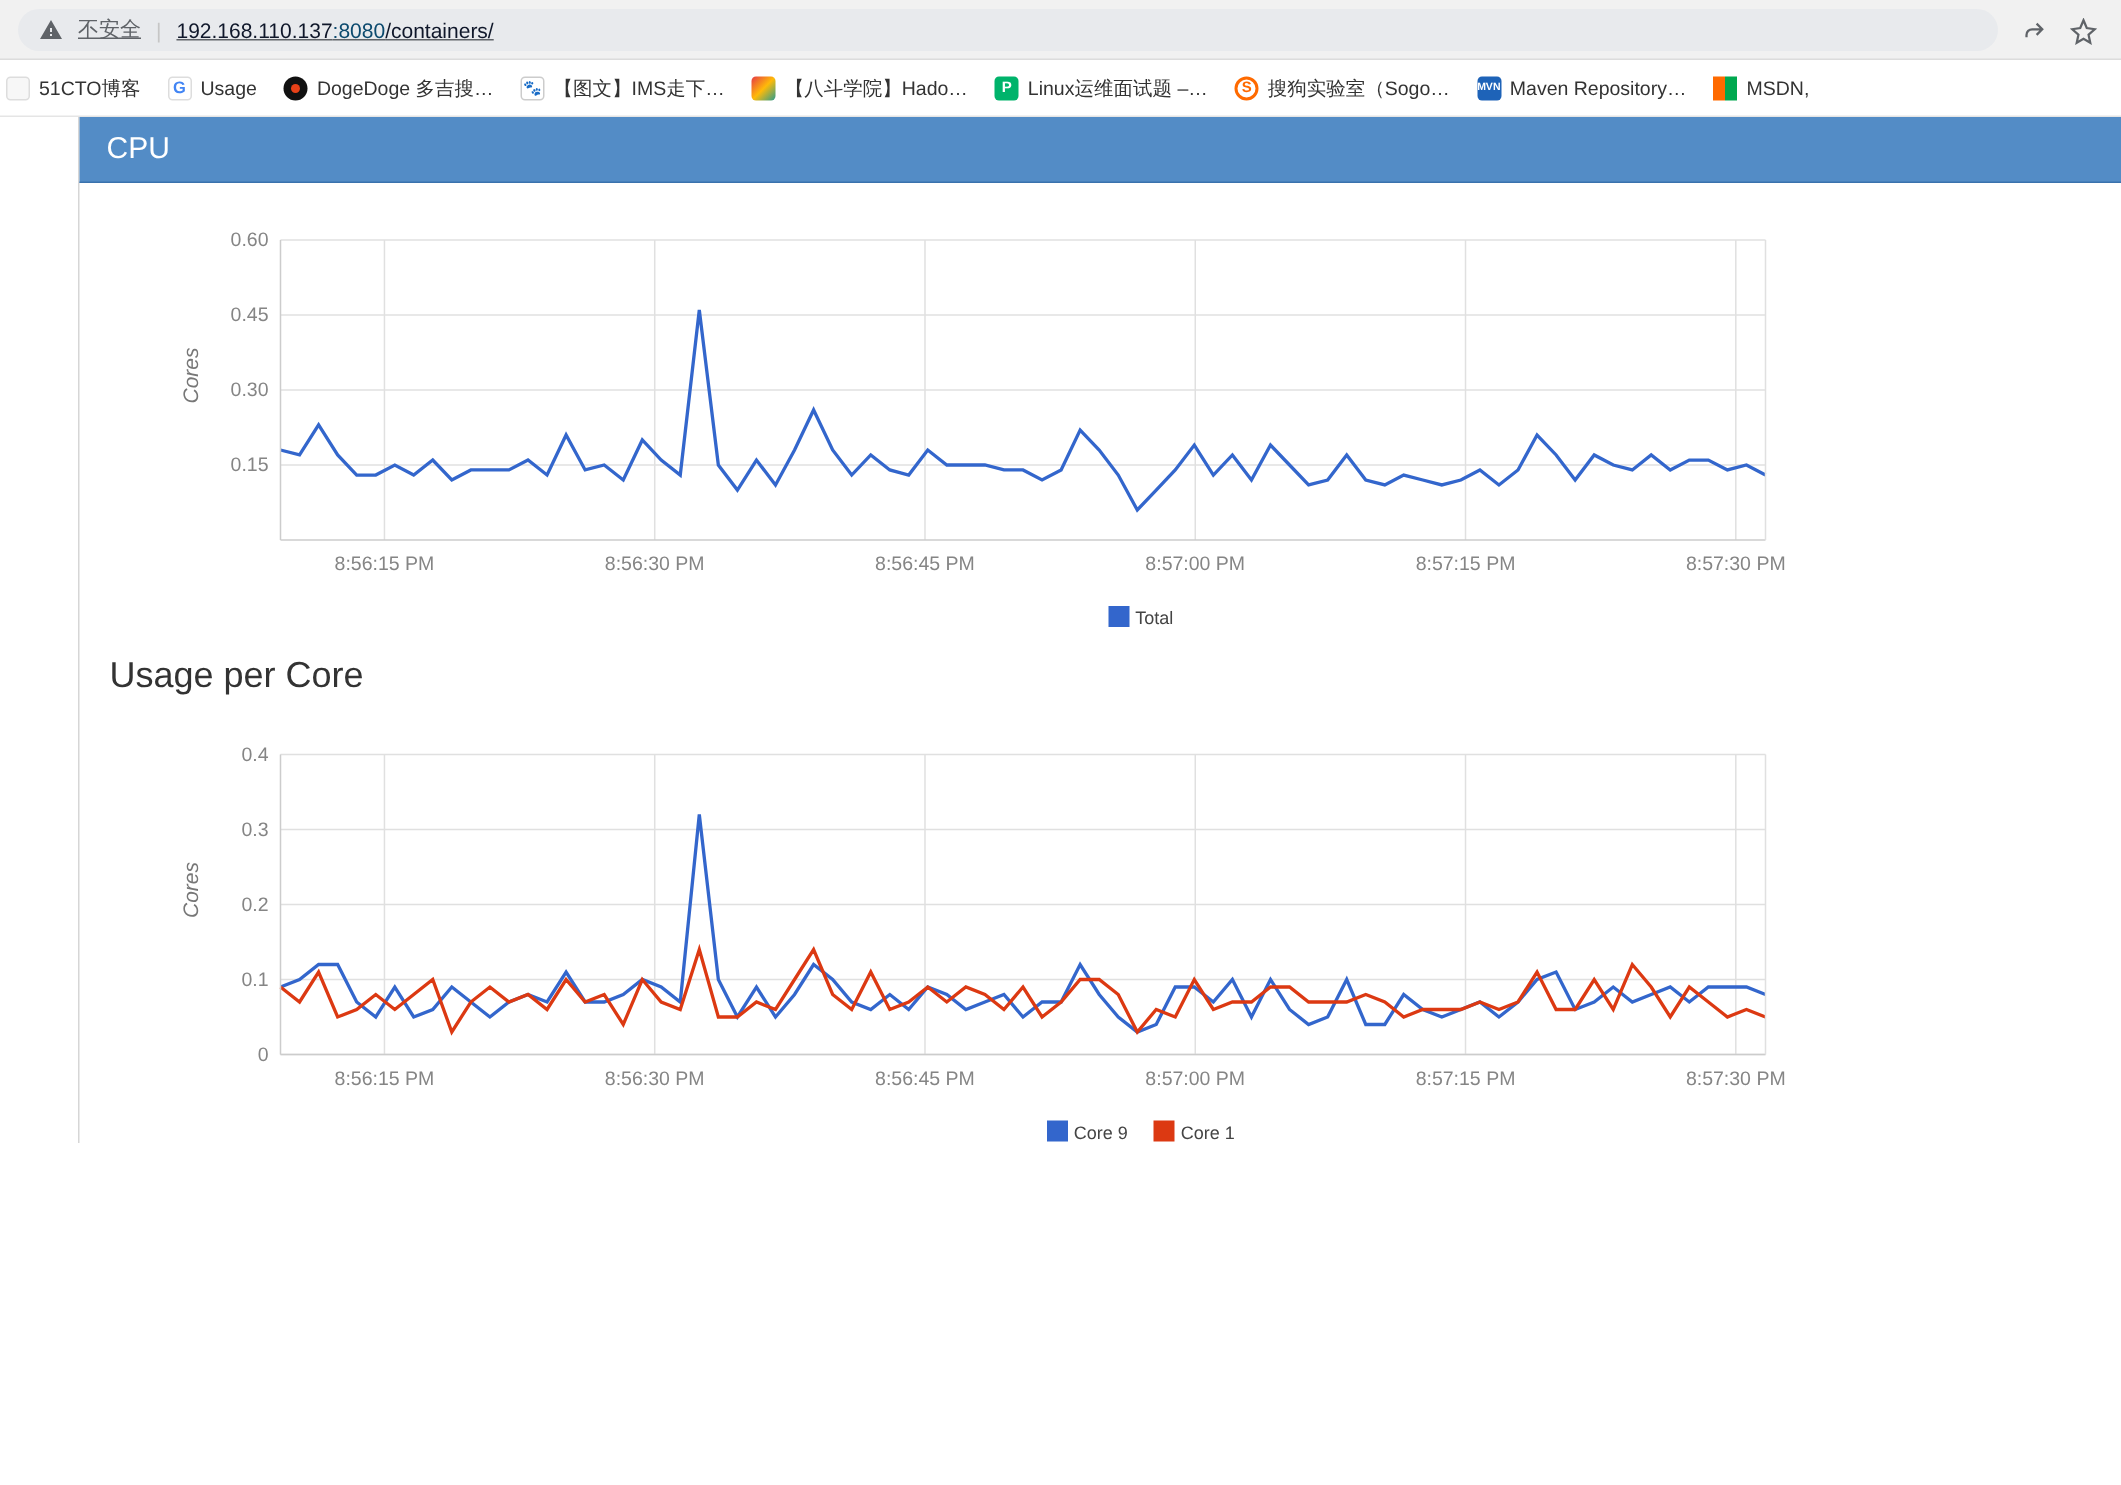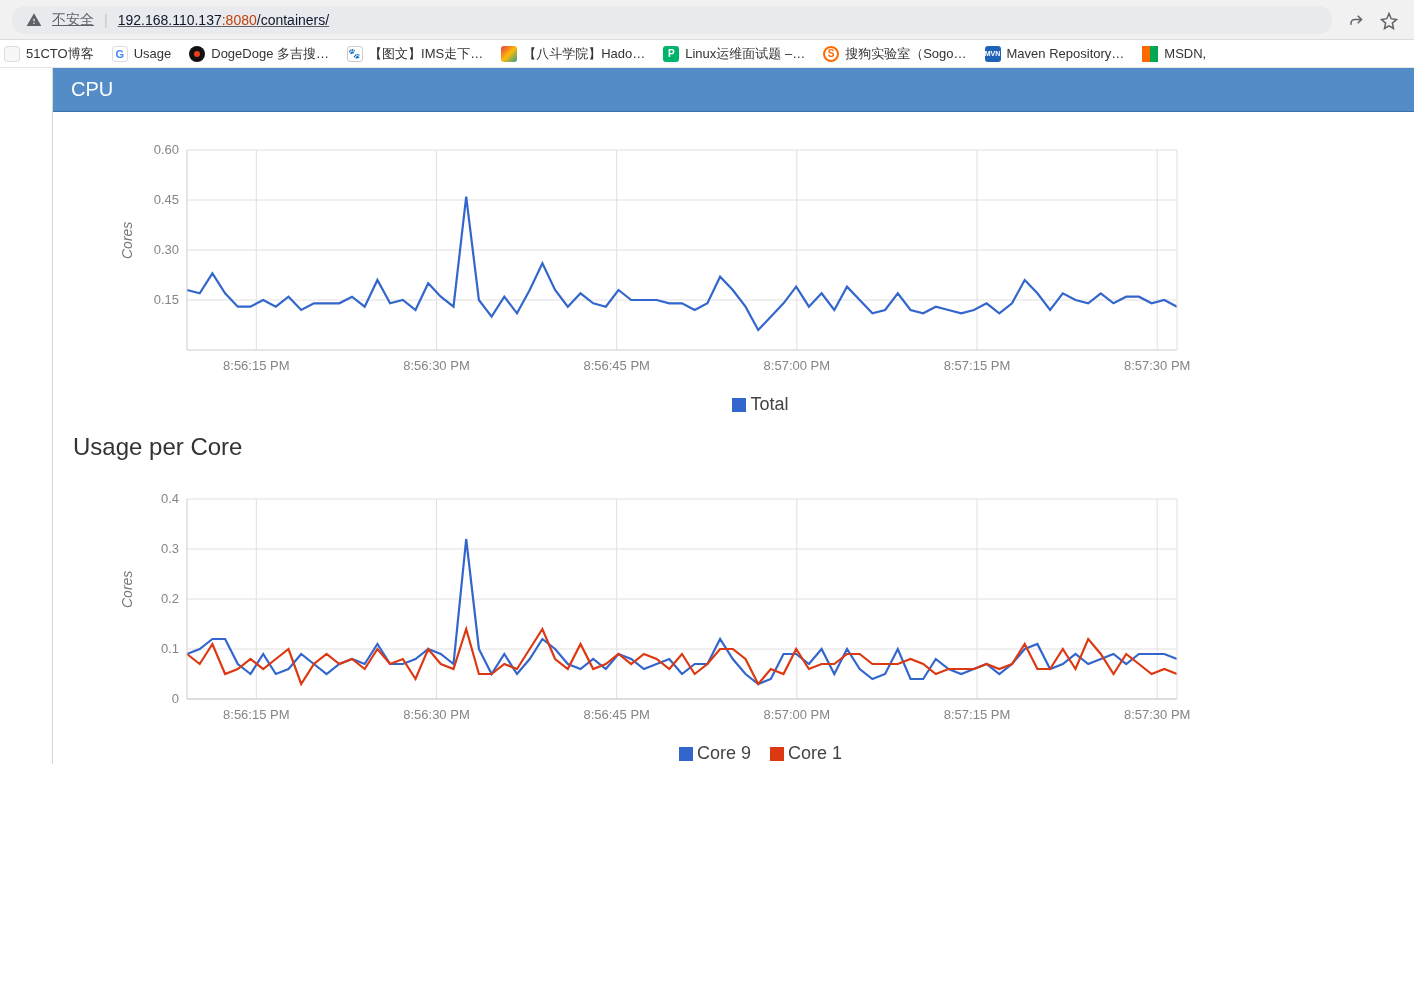--- a/index.html
+++ b/index.html
@@ -12,21 +12,21 @@
   color: #5f6368; font-size: 14px;
 }
 .address-bar .pill {
   flex: 1; height: 28px; background: #e8eaed; border-radius: 14px;
   display: flex; align-items: center; padding: 0 14px; gap: 10px; text-decoration: underline;
 }
 .address-bar .right-icons { display: flex; gap: 16px; align-items: center; padding: 0 6px; }
 .ic { width: 16px; height: 16px; display: inline-block; }
 
 .bookmarks-bar {
-  height: 28px; background: #fff; border-bottom: 1px solid #e5e5e5;
+  height: 38px; background: #fff; border-bottom: 1px solid #e5e5e5;
   display: flex; align-items: center; padding: 0 4px; gap: 18px;
   color: #333; font-size: 13px; overflow: hidden; white-space: nowrap;
 }
 .bm { display: flex; align-items: center; gap: 6px; cursor: pointer; }
 .bm .favi { width: 16px; height: 16px; border-radius: 3px; flex-shrink: 0; }
 
 
 .page-wrap { padding-left: 52px; padding-right: 0; }
 .page-sep { border-left: 1px solid #d6d6d6; }
 
@@ -42,40 +42,40 @@
 .chart-row { display: flex; align-items: flex-start; }
 .yaxis-label {
   writing-mode: vertical-rl; transform: rotate(180deg);
   font-style: italic; color: #777; font-size: 14px;
   text-align: center; height: 220px; padding: 0 2px;
 }
 
 svg.chart { display: block; }
 .grid line { stroke: #e0e0e0; stroke-width: 1; }
 .tick text { fill: #858585; font-size: 13px; font-family: Arial; }
-.legend { text-align: center; font-size: 18px; color: #444; padding-top: 4px; }
+.legend { text-align: center; font-size: 12px; color: #444; padding-top: 4px; }
 .legend .sw { display: inline-block; width: 14px; height: 14px; vertical-align: -2px; margin: 0 4px 0 14px; }
 
 .series { fill: none; stroke-width: 2.2; }
 </style>
 </head>
 <body>
 
 <div class="address-bar">
   <div class="pill">
     <span class="ic">
       <svg viewBox="0 0 24 24" width="16" height="16">
           <path fill="#5f6368" d="M1 21h22L12 2 1 21zm12-3h-2v-2h2v2zm0-4h-2v-4h2v4z"></path>
         </svg>
     </span>
     <span>不安全</span>
     <span style="color:#c6c6c6">|</span>
     <span style="display:flex;align-items:baseline">
       <span style="color:#0f172a">192.168.110.137</span>
-      <span style="color:#c2410c">:8080</span>
+      <span style="color:#0c4a6e">:8080</span>
       <span style="color:#0f172a">/containers/</span>
     </span>
   </div>
   <div class="right-icons">
     <span class="ic">
       <svg viewBox="0 0 24 24" width="18" height="18">
           <path fill="none" stroke="#5f6368" stroke-width="2" d="M13 5l5 5-5 5M18 10H9a5 5 0 00-5 5v2"></path>
         </svg>
     </span>
     <span class="ic">

